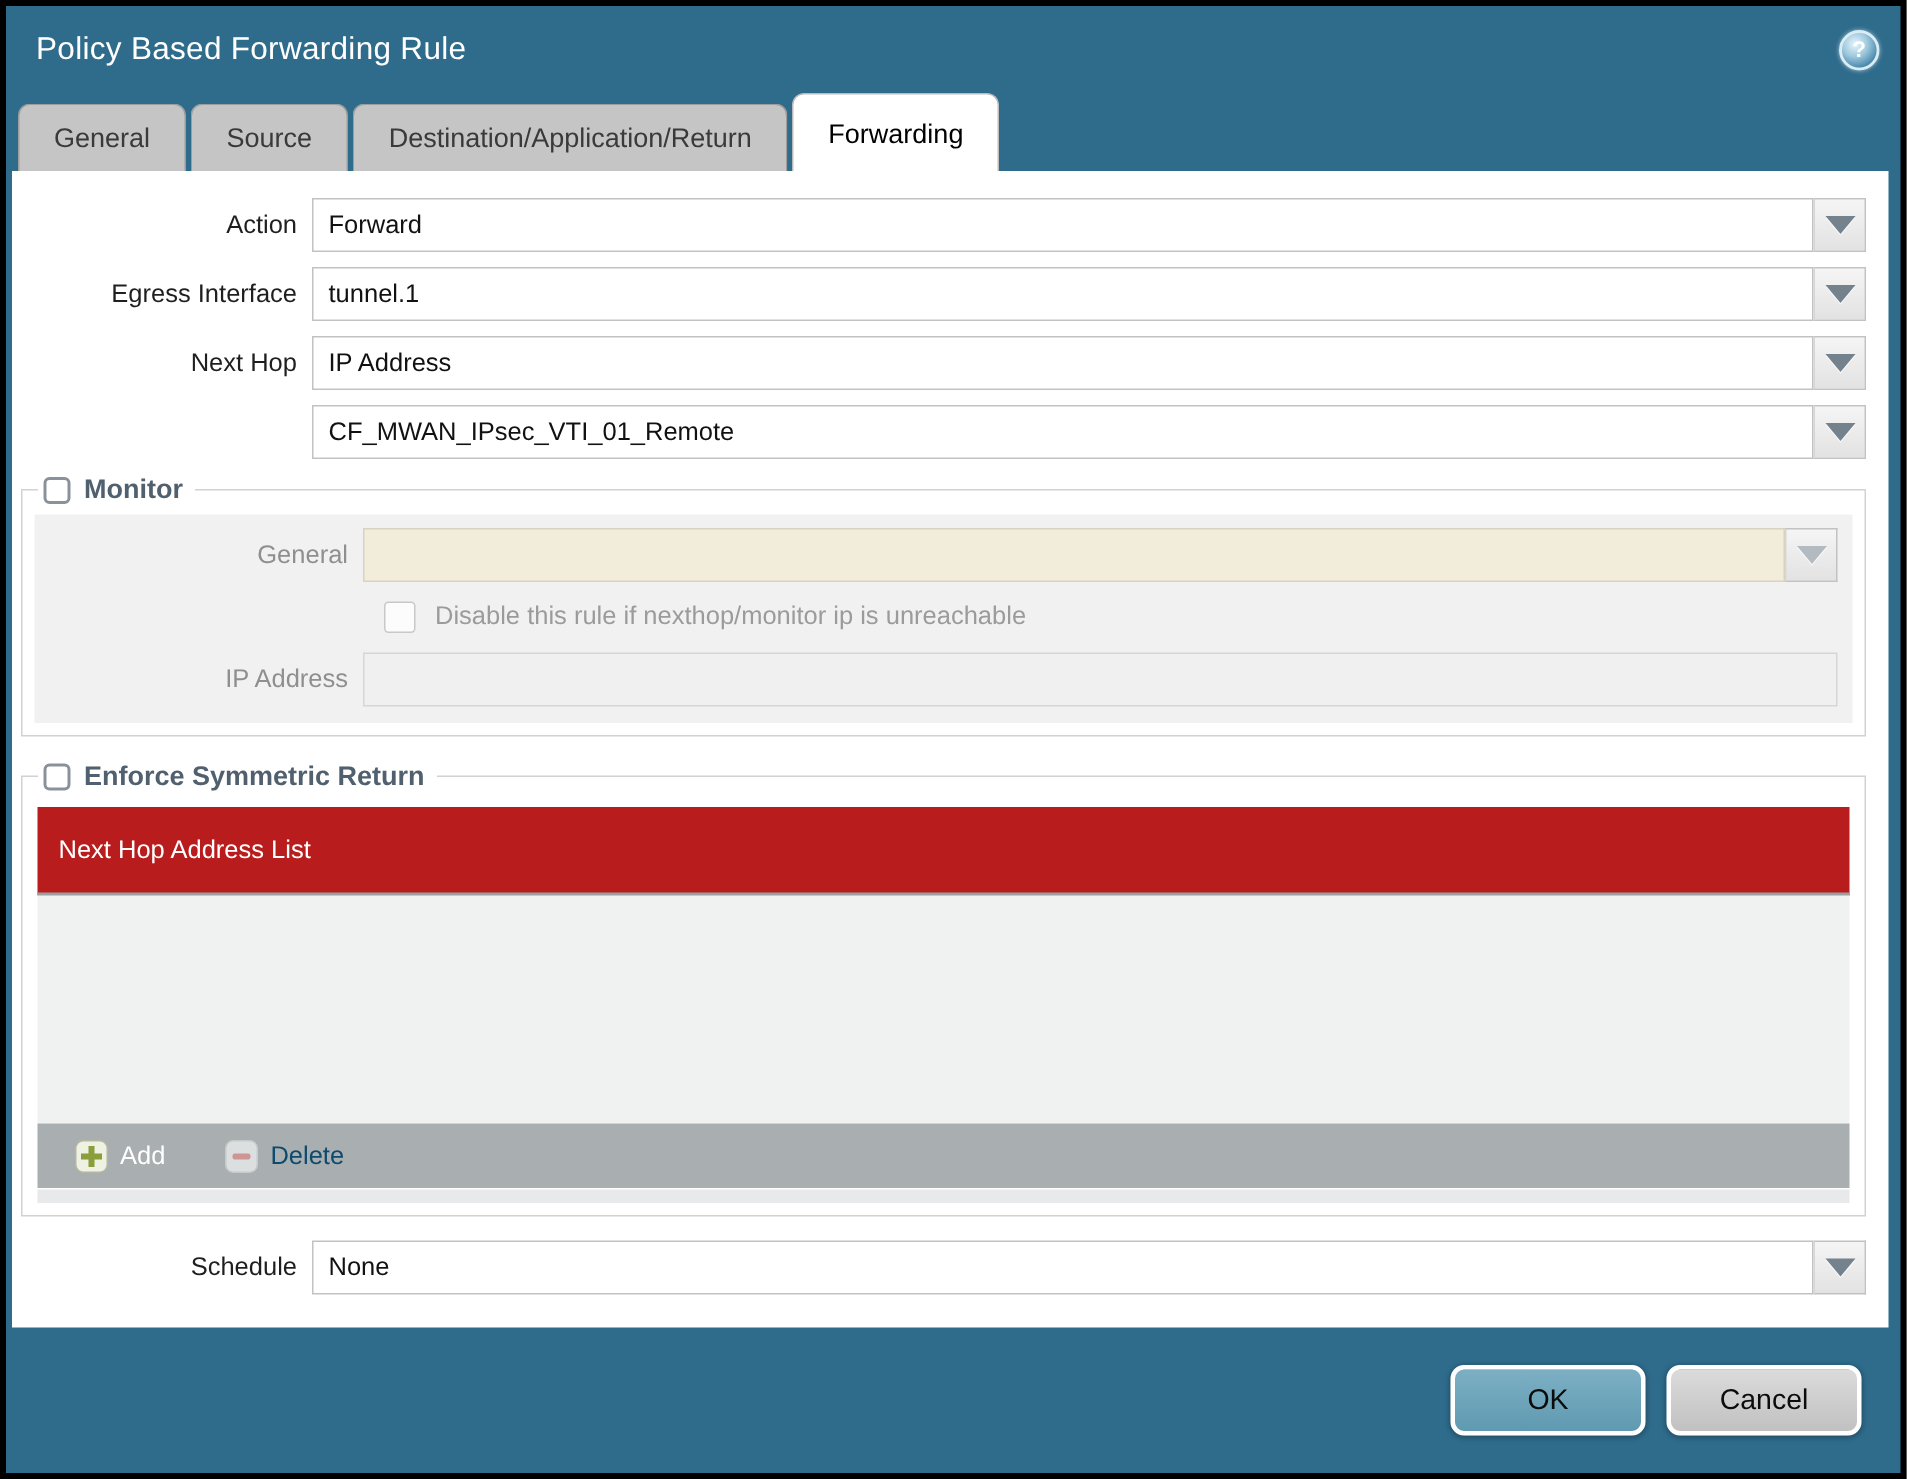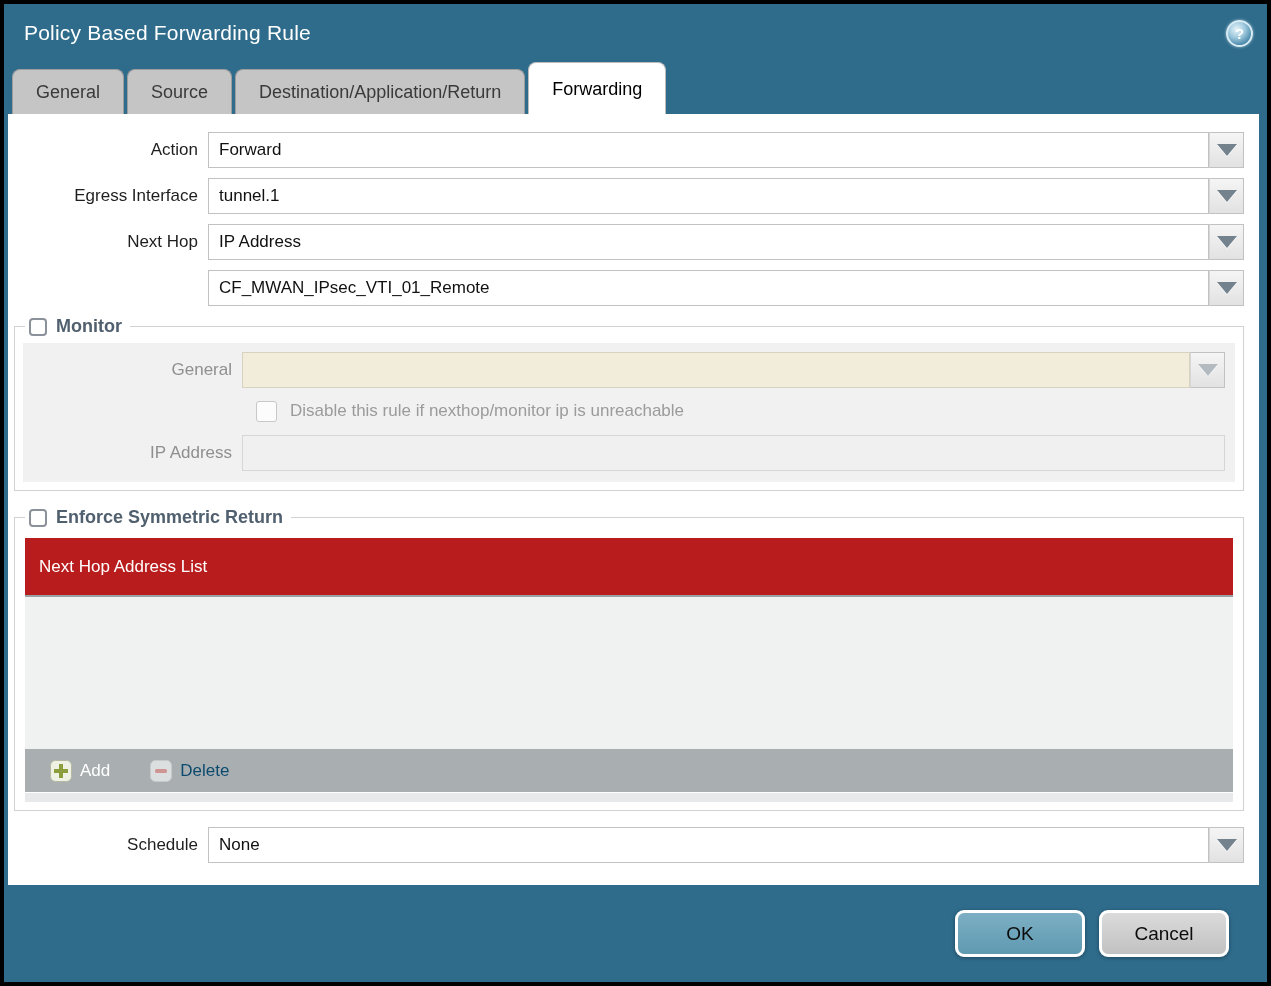--- a/index.html
+++ b/index.html
@@ -59,21 +59,21 @@
                font-size:17px; display:flex; align-items:center; padding-left:14px; }
   .nh-body { height:152px; background:#f0f1f1; }
   .nh-footer { height:43px; background:#a9aeb1; display:flex; align-items:center; padding-left:13px; gap:28px; }
   .nh-scroll { height:9px; background:#e7e9ea; margin-top:1px; }
   .tbl-btn { display:flex; align-items:center; gap:8px; font-size:17px; cursor:pointer;padding-left:12px; }
   .tbl-btn .lbl-add { color:#fff; }
   .tbl-btn .lbl-del { color:#0c4a6e; }
 
   
   .footer { height:97px; flex:0 0 auto; display:flex; align-items:center; justify-content:flex-end;
-            gap:14px; padding-right:38px; }
+            gap:14px; padding-right:26px; }
   .btn { width:130px; height:47px; border-radius:9px; border:3px solid #fff; font-size:19px; color:#0c0c0c;
          display:flex; align-items:center; justify-content:center; cursor:pointer;
          box-shadow:0 1px 4px rgba(0,0,0,.35); font-family:"Liberation Sans",sans-serif; }
   .btn.ok { background:linear-gradient(#7dafc4,#5f9ab1); }
   .btn.cancel { background:linear-gradient(#dbdbdb,#c1c1c1); }
 </style>
 </head>
 <body>
 
 <div class="screen">

